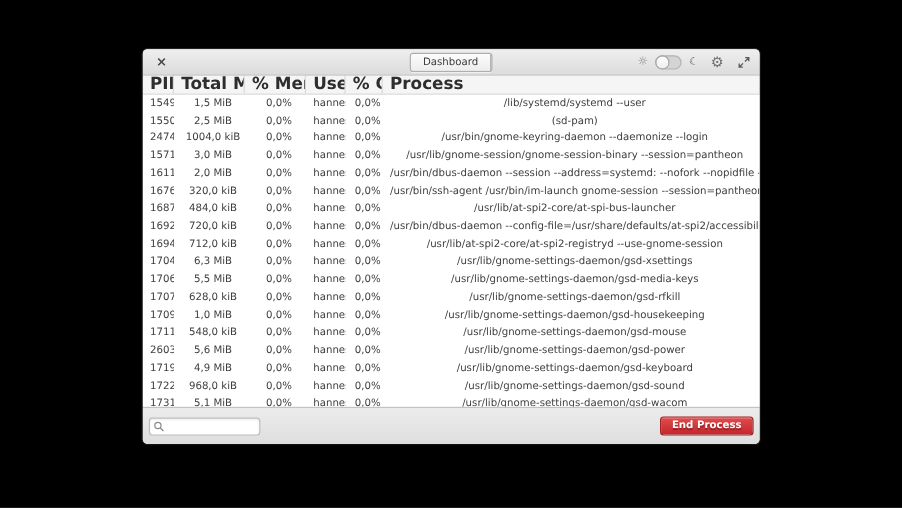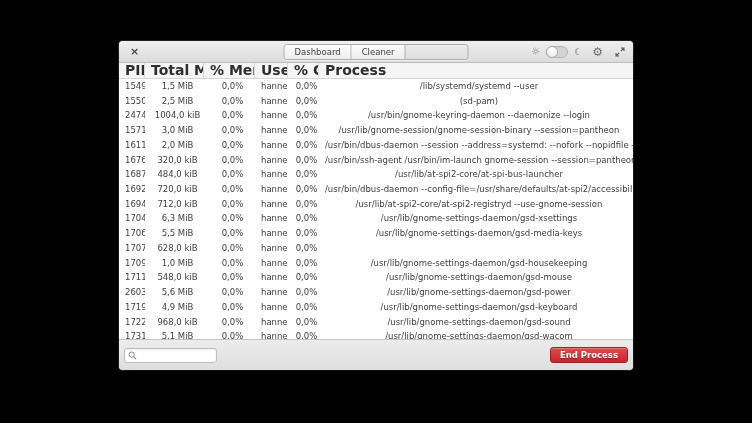--- a/index.html
+++ b/index.html
@@ -13,21 +13,21 @@
             display:flex; flex-direction:column; }
 
   
   .headerbar { height:22px; flex:none; display:flex; align-items:center;
                background:linear-gradient(#efefef,#dcdcdc);
                border-bottom:1px solid #bdbdbd; padding:0 8px; position:relative; }
   .close { font-size:11px; line-height:11px; color:#4a4a4a; font-weight:bold;
            cursor:default; padding:0 3px; }
   .tabs { position:absolute; left:50%; top:50%; transform:translate(-50%,-50%);
           display:flex; border:1px solid #aeaeae; border-radius:3px; overflow:hidden;
-          height:16px; box-shadow:0 1px 0 rgba(255,255,255,0.5); }
+          height:16px; box-shadow:0 1px 0 rgba(255,255,255,0.5);flex-direction:column; }
   .tab { font-family:"DejaVu Sans", sans-serif; font-size:8.5px; color:#3d3d3d;
          line-height:14px; padding:0 10px; border:none; outline:none;
          background:linear-gradient(#fcfcfc,#ededed); border-right:1px solid #aeaeae; }
   .tab:last-child { border-right:none;margin-top:44px; }
   .tab.selected { background:#cecece; box-shadow:inset 0 1px 2px rgba(0,0,0,0.22); color:#2b2b2b; }
   .hright { margin-left:auto; display:flex; align-items:center; gap:6px; }
   .sun { font-size:10px; color:#8a8a8a; line-height:10px; }
   .moon { font-size:9px; color:#4f4f4f; line-height:10px; }
   .toggle { width:22px; height:12px; border-radius:6px; background:#d4d4d4;
             border:1px solid #b3b3b3; position:relative; }
@@ -193,20 +193,21 @@
           <div class="cell c3">hannes</div>
           <div class="cell c4">0,0%</div>
           <div class="cell c5">/usr/lib/gnome-settings-daemon/gsd-media-keys</div>
         </div>
         <div class="trow">
           <div class="cell c0">1707</div>
           <div class="cell c1">628,0 kiB</div>
           <div class="cell c2">0,0%</div>
           <div class="cell c3">hannes</div>
           <div class="cell c4">0,0%</div>
+          <div class="cell c5">/usr/lib/gnome-settings-daemon/gsd-rfkill</div>
         </div>
         <div class="trow">
           <div class="cell c0">1709</div>
           <div class="cell c1">1,0 MiB</div>
           <div class="cell c2">0,0%</div>
           <div class="cell c3">hannes</div>
           <div class="cell c4">0,0%</div>
           <div class="cell c5">/usr/lib/gnome-settings-daemon/gsd-housekeeping</div>
         </div>
         <div class="trow">

